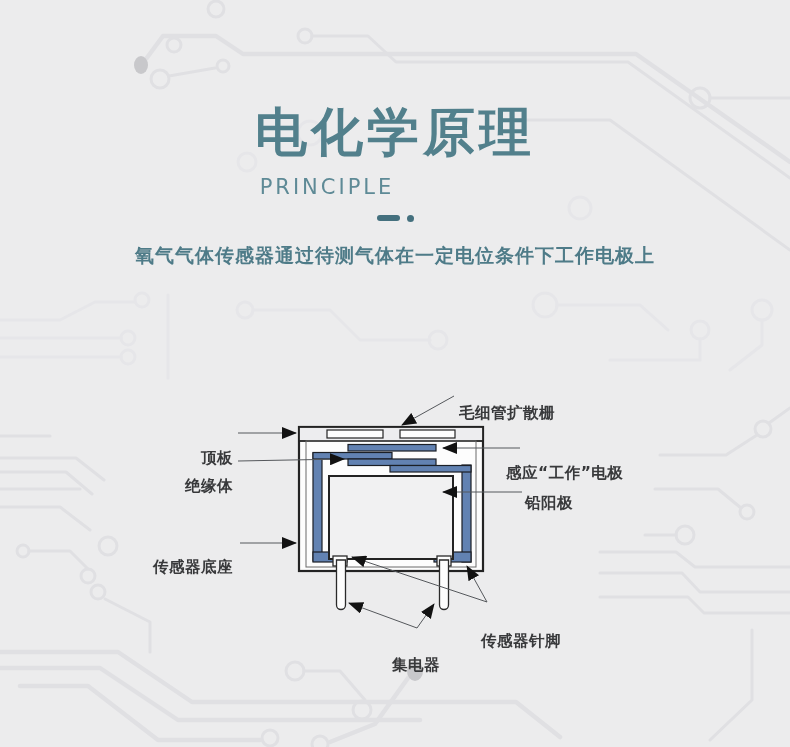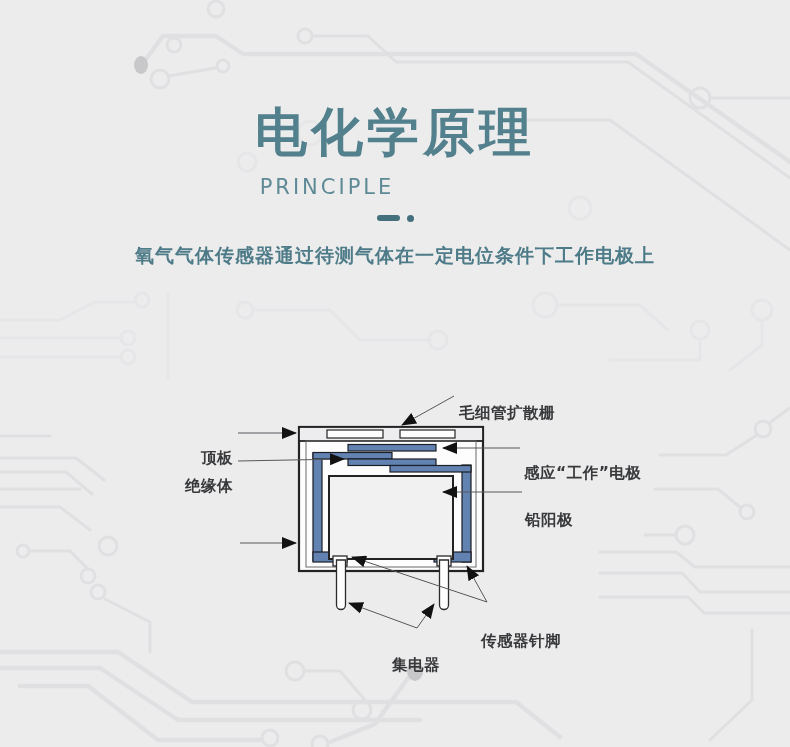--- a/index.html
+++ b/index.html
@@ -185,18 +185,19 @@
       <line class="leader" x1="487" y1="602" x2="352" y2="557" marker-end="url(#ah)"></line>
       <line class="leader" x1="487" y1="602" x2="467" y2="566" marker-end="url(#ah)"></line>
       <line class="leader" x1="417" y1="628" x2="349" y2="603" marker-end="url(#ah)"></line>
       <line class="leader" x1="417" y1="628" x2="434" y2="604" marker-end="url(#ah)"></line>
     </g>
   </svg>
 
   <div class="lbl" style="left:459px;top:381px">毛细管扩散栅</div>
   <div class="lbl r" style="top:454px">绝缘体</div>
   <div class="lbl r" style="top:426px">顶板</div>
-  <div class="lbl" style="left:524px;top:441px">感应“工作”电极</div>
-  <div class="lbl" style="left:525px;top:488px">铅阳极</div>
+  <div class="lbl" style="left:506px;top:441px">感应“工作”电极</div>
+  <div class="lbl" style="left:525px;top:471px">铅阳极</div>
+  <div class="lbl r" style="top:535px">传感器底座</div>
   <div class="lbl" style="left:481px;top:609px">传感器针脚</div>
   <div class="lbl" style="left:392px;top:633px">集电器</div>
 
 </div>
 
 </body></html>

